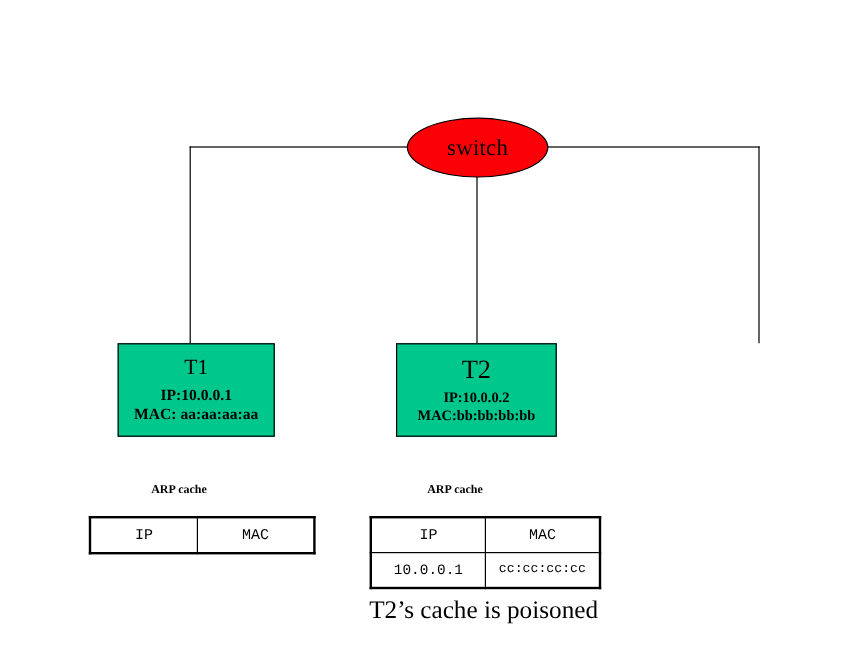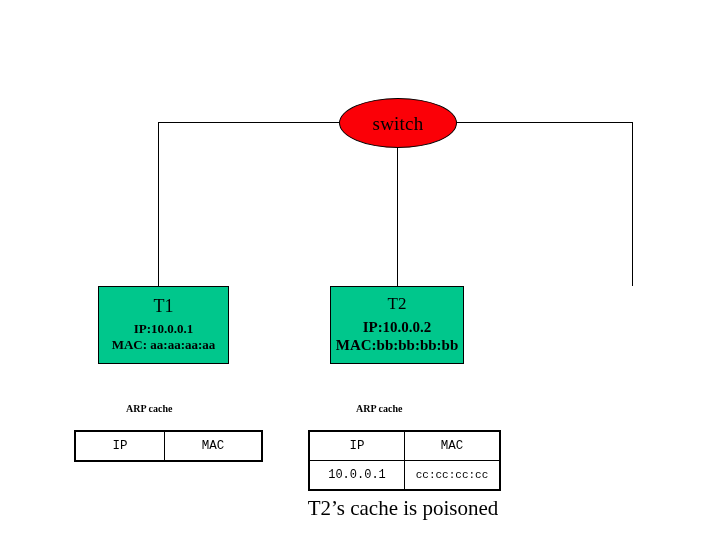--- a/index.html
+++ b/index.html
@@ -59,26 +59,26 @@
     background: #00c78c;
     border: 1px solid #000000;
     box-sizing: border-box;
     display: flex;
     flex-direction: column;
     align-items: center;
     justify-content: center;
     text-align: center;
   }
   .host-name {
-    font-size: 17px;
+    font-size: 22px;
     line-height: 1.05;
     margin-bottom: 5px;
   }
   .host-ip, .host-mac {
-    font-size: 15px;
+    font-size: 12px;
     line-height: 1.25;
     font-weight: bold;
   }
 
   #host-t1     { left: 55px;  top: 286px; width: 131px; height: 78px; }
   #host-t2     { left: 287px; top: 286px; width: 134px; height: 78px; }
   #host-hacker { left: 516px; top: 286px; width: 133px; height: 78px; }
 
   #host-t1 .host-name { font-size: 18px; }
   #host-t1 .host-ip, #host-t1 .host-mac { font-size: 13px; }

